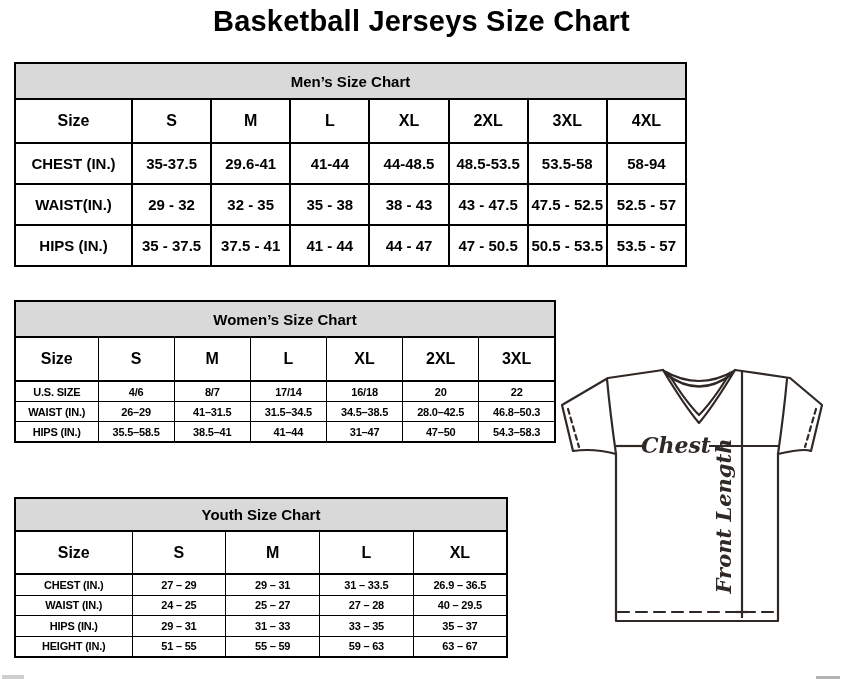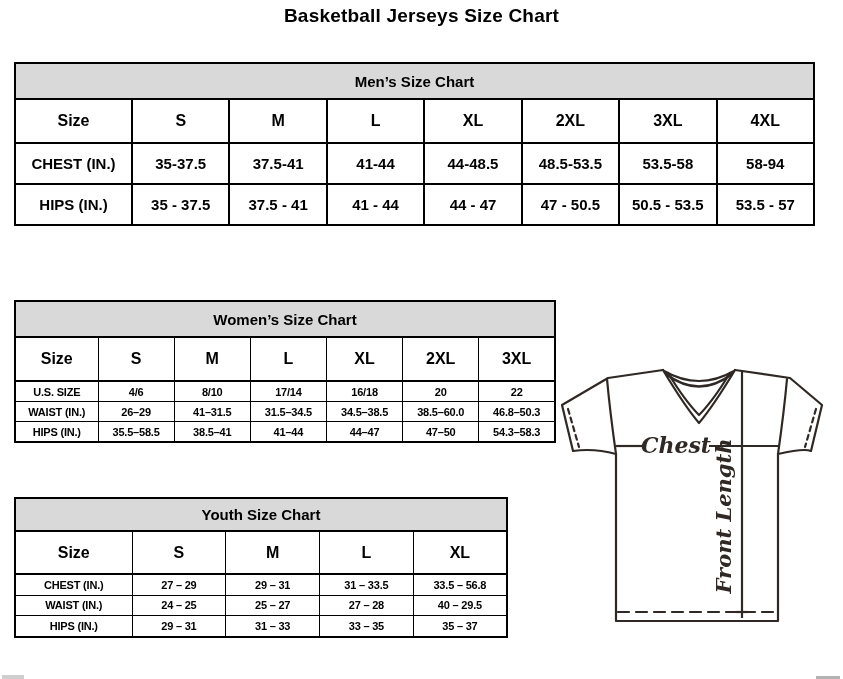--- a/index.html
+++ b/index.html
@@ -5,21 +5,21 @@
   html,body{margin:0;padding:0;background:#ffffff;}
   body{
     position:relative;
     width:843px;height:679px;
     font-family:"Liberation Sans",sans-serif;
     color:#000;
     overflow:hidden;
   }
   .page-title{
     position:absolute;top:5px;left:0;width:843px;
-    text-align:center;font-size:19px;font-weight:bold;
+    text-align:center;font-size:29px;font-weight:bold;
     letter-spacing:0.2px;
   }
   table{
     position:absolute;
     border-collapse:collapse;
     table-layout:fixed;
     border:2px solid #000;
   }
   th,td{
     border:1px solid #000;
@@ -29,21 +29,21 @@
     font-weight:bold;
     overflow:hidden;
     white-space:nowrap;
   }
   tr.band th{
     background:var(--band-bg,#d9d9d9);
     font-size:15px;
     border-bottom:2px solid #000;
   }
   
-  #men-table{left:14px;top:62px;width:801px;}
+  #men-table{left:14px;top:62px;width:673px;}
   #men-table th,#men-table td{border-width:2px;}
   #men-table tr.band th{height:34px;}
   #men-table tr.size-row th{height:42px;font-size:16px;}
   #men-table tr.data-row td{height:39px;font-size:15px;}
   #men-table col.c-label{width:117px;}
   
   #women-table{left:14px;top:300px;width:542px;}
   #women-table tr.band th{height:34px;}
   #women-table tr.size-row th{height:42px;font-size:16px;border-bottom:2px solid #000;}
   #women-table tr.data-row td{height:19px;font-size:11px;letter-spacing:-0.2px;}
@@ -86,26 +86,36 @@
         <th>M</th>
         <th>L</th>
         <th>XL</th>
         <th>2XL</th>
         <th>3XL</th>
         <th>4XL</th>
       </tr>
       <tr class="data-row">
         <td class="row-label">CHEST (IN.)</td>
         <td>35-37.5</td>
-        <td>37.5-41</td>
+        <td>29.6-41</td>
         <td>41-44</td>
         <td>44-48.5</td>
         <td>48.5-53.5</td>
         <td>53.5-58</td>
         <td>58-94</td>
+      </tr>
+      <tr class="data-row">
+        <td class="row-label">WAIST(IN.)</td>
+        <td>29 - 32</td>
+        <td>32 - 35</td>
+        <td>35 - 38</td>
+        <td>38 - 43</td>
+        <td>43 - 47.5</td>
+        <td>47.5 - 52.5</td>
+        <td>52.5 - 57</td>
       </tr>
       <tr class="data-row">
         <td class="row-label">HIPS (IN.)</td>
         <td>35 - 37.5</td>
         <td>37.5 - 41</td>
         <td>41 - 44</td>
         <td>44 - 47</td>
         <td>47 - 50.5</td>
         <td>50.5 - 53.5</td>
         <td>53.5 - 57</td>
@@ -127,41 +137,41 @@
         <th>S</th>
         <th>M</th>
         <th>L</th>
         <th>XL</th>
         <th>2XL</th>
         <th>3XL</th>
       </tr>
       <tr class="data-row">
         <td class="row-label">U.S. SIZE</td>
         <td>4/6</td>
-        <td>8/10</td>
+        <td>8/7</td>
         <td>17/14</td>
         <td>16/18</td>
         <td>20</td>
         <td>22</td>
       </tr>
       <tr class="data-row">
         <td class="row-label">WAIST (IN.)</td>
         <td>26–29</td>
         <td>41–31.5</td>
         <td>31.5–34.5</td>
         <td>34.5–38.5</td>
-        <td>38.5–60.0</td>
+        <td>28.0–42.5</td>
         <td>46.8–50.3</td>
       </tr>
       <tr class="data-row">
         <td class="row-label">HIPS (IN.)</td>
         <td>35.5–58.5</td>
         <td>38.5–41</td>
         <td>41–44</td>
-        <td>44–47</td>
+        <td>31–47</td>
         <td>47–50</td>
         <td>54.3–58.3</td>
       </tr>
     </tbody>
   </table>
 
 <table id="youth-table">
   <colgroup>
       <col class="c-label">
       <col span="4">
@@ -175,35 +185,42 @@
         <th>S</th>
         <th>M</th>
         <th>L</th>
         <th>XL</th>
       </tr>
       <tr class="data-row">
         <td class="row-label">CHEST (IN.)</td>
         <td>27 – 29</td>
         <td>29 – 31</td>
         <td>31 – 33.5</td>
-        <td>33.5 – 56.8</td>
+        <td>26.9 – 36.5</td>
       </tr>
       <tr class="data-row">
         <td class="row-label">WAIST (IN.)</td>
         <td>24 – 25</td>
         <td>25 – 27</td>
         <td>27 – 28</td>
         <td>40 – 29.5</td>
       </tr>
       <tr class="data-row">
         <td class="row-label">HIPS (IN.)</td>
         <td>29 – 31</td>
         <td>31 – 33</td>
         <td>33 – 35</td>
         <td>35 – 37</td>
+      </tr>
+      <tr class="data-row">
+        <td class="row-label">HEIGHT (IN.)</td>
+        <td>51 – 55</td>
+        <td>55 – 59</td>
+        <td>59 – 63</td>
+        <td>63 – 67</td>
       </tr>
     </tbody>
   </table>
 
 <svg id="jersey-diagram" viewBox="0 0 274 262" xmlns="http://www.w3.org/2000/svg">
   <g fill="none" stroke="#2f2824" stroke-width="2.2" stroke-linejoin="round" stroke-linecap="round">
 
     <path d="M108,6 L53,14 L7,41 L18,87 Q39,84 61,90"></path>
     <path d="M180,6 L235,14 L267,41 L256,87 Q249,84 223,90"></path>
 

